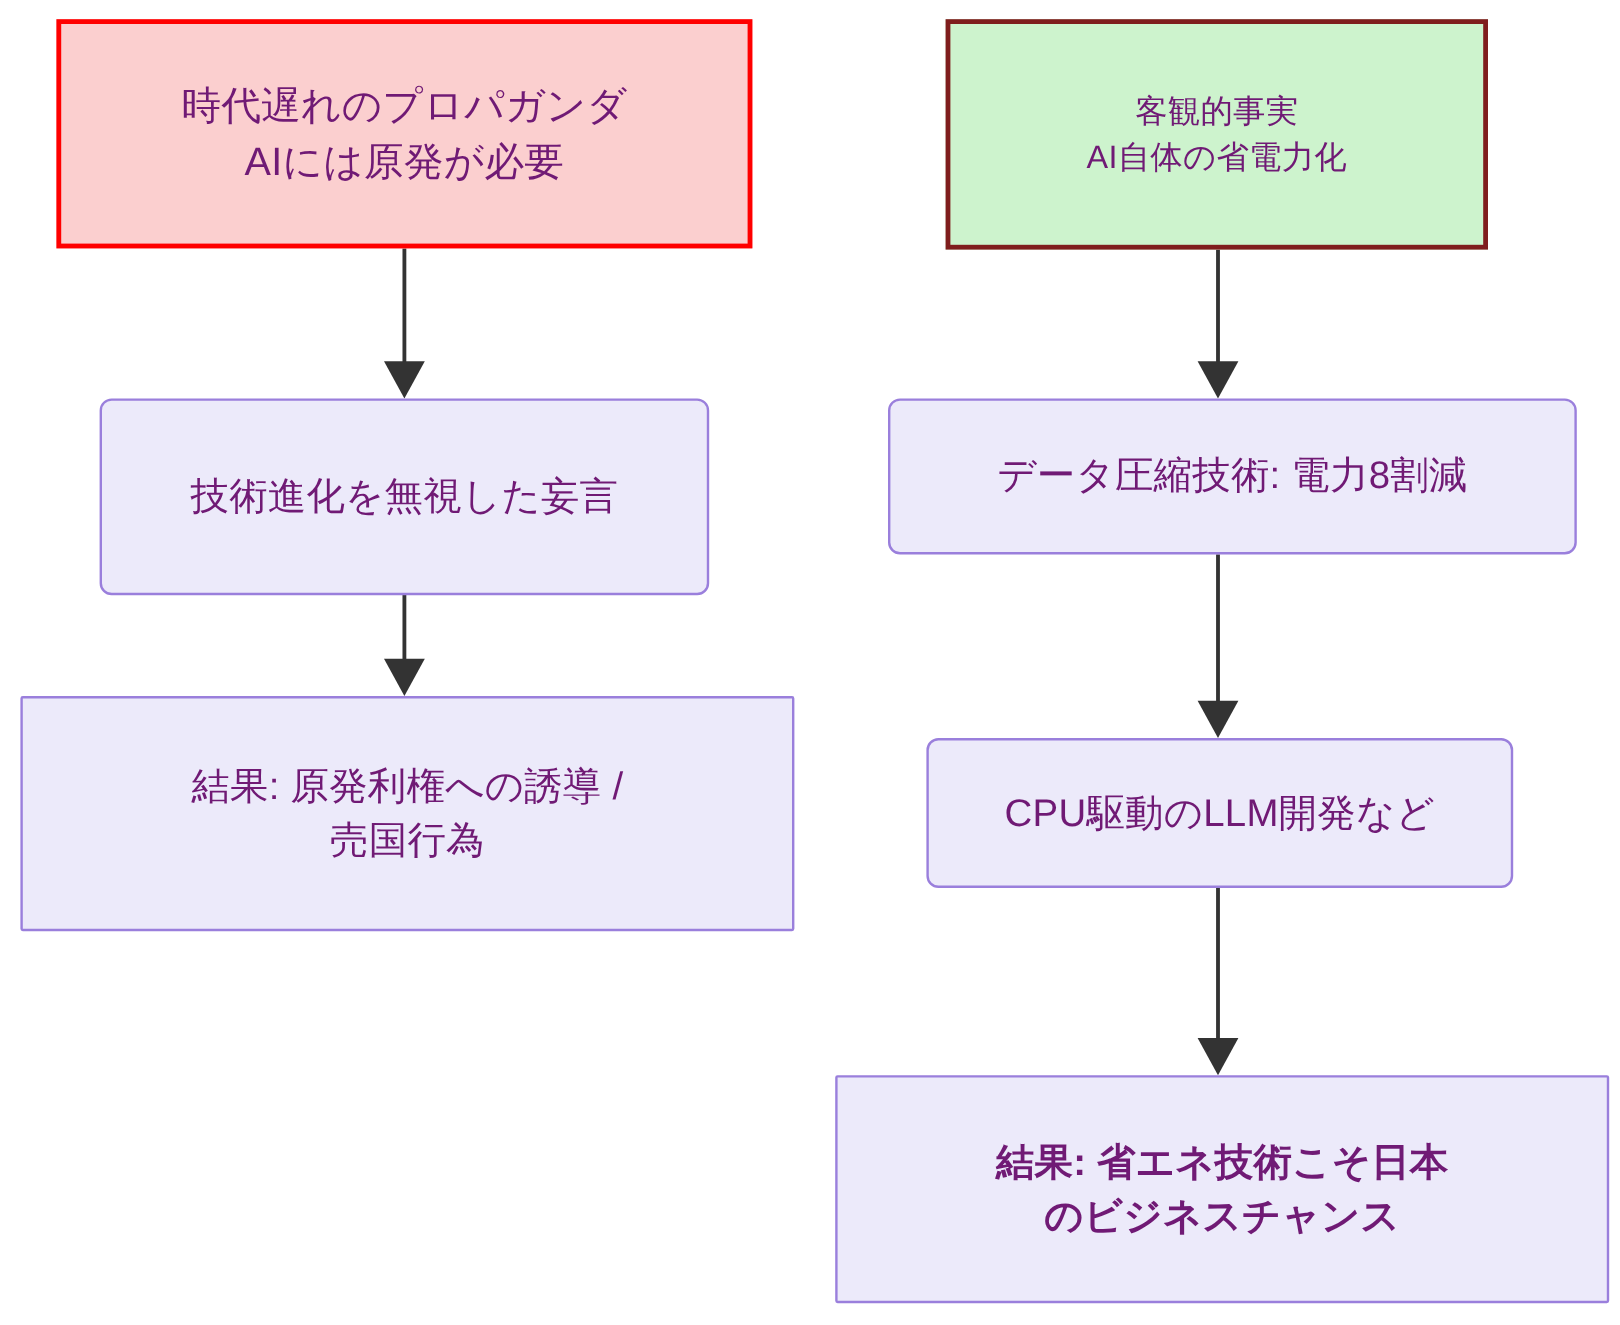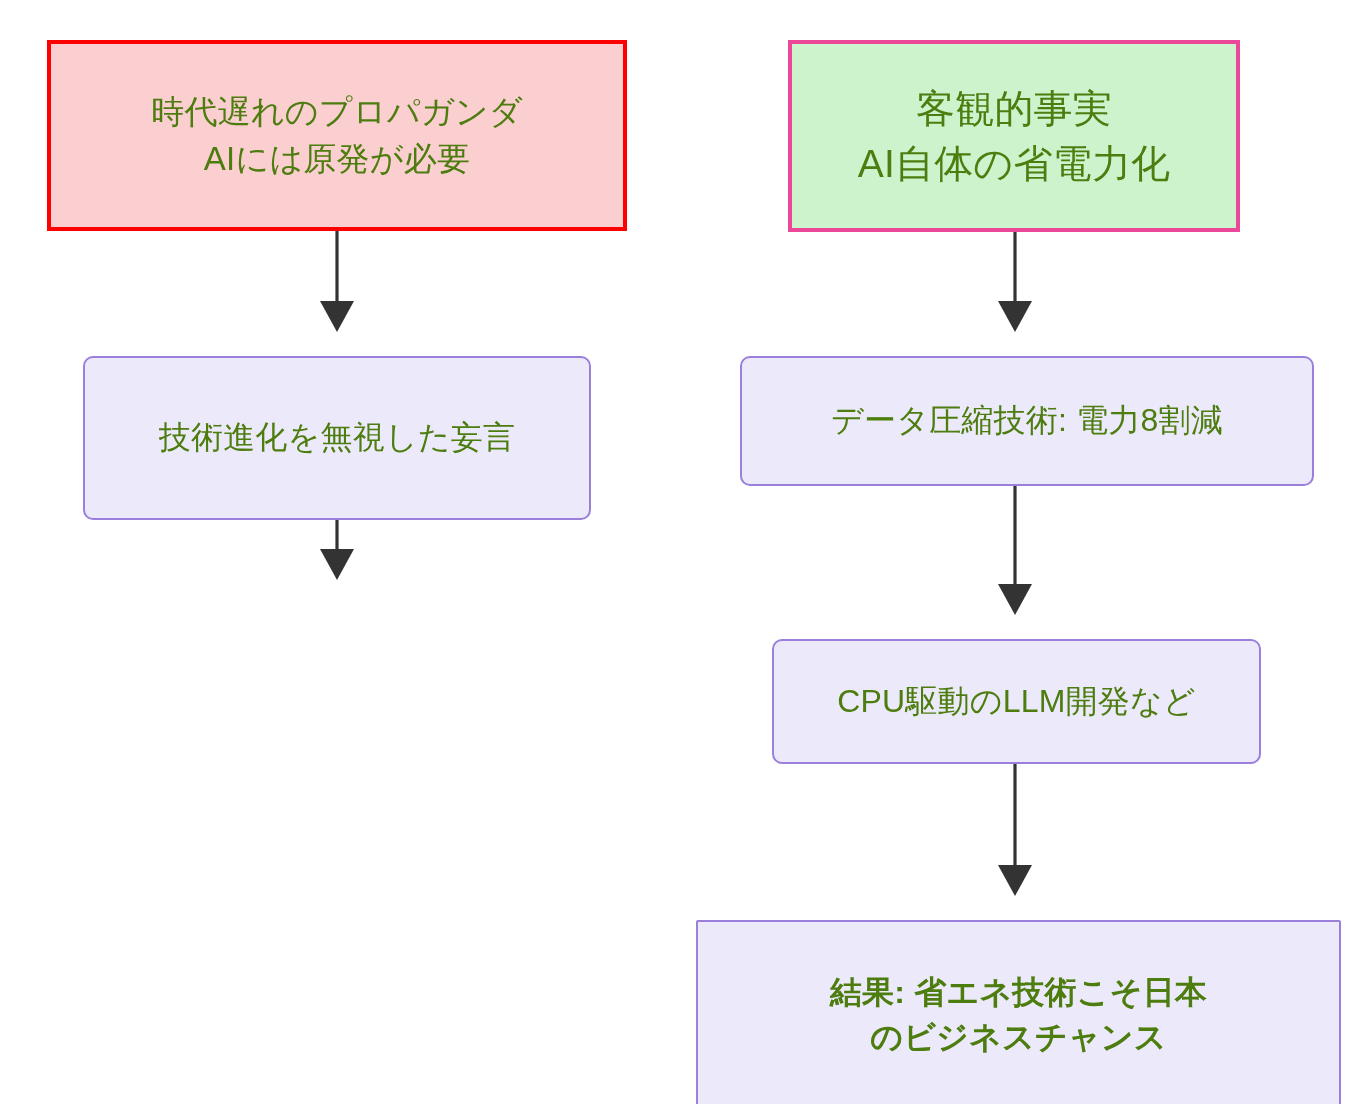--- a/index.html
+++ b/index.html
@@ -17,44 +17,43 @@
     background: #ffffff;
     overflow: hidden;
   }
   .node {
     position: absolute;
     box-sizing: border-box;
     display: flex;
     align-items: center;
     justify-content: center;
     text-align: center;
-    color: #4d7c0f;
+    color: #701a75;
     line-height: 1.42;
     white-space: pre-line;
     letter-spacing: 0.2px;
-    margin-top: 24px;
   }
   .node-text {
     display: block;
     width: 100%;
     white-space: pre-line;
   }
 
   
   .node.claim {
     background: #fbcfcf;
     border: 4px solid #ff0000;
     border-radius: 0px;
     font-size: 33px;
   }
   .node.fact {
     background: #cdf3cd;
-    border: 4px solid #ec4899;
+    border: 4px solid #7f1d1d;
     border-radius: 0px;
-    font-size: 39px;
+    font-size: 27px;
   }
   .node.step {
     background: #eceafa;
     border: 2px solid #9a7fdc;
     border-radius: 10px;
     font-size: 32px;
   }
   .node.result {
     background: #eceafa;
     border: 2px solid #9a7fdc;
@@ -126,20 +125,24 @@
 
   <div class="node claim" id="node-claim">
     <span class="node-text">時代遅れのプロパガンダ
 AIには原発が必要</span>
   </div>
 
   <div class="node step" id="node-delusion">
     <span class="node-text">技術進化を無視した妄言</span>
   </div>
 
+  <div class="node result" id="node-left-result">
+    <span class="node-text">結果: 原発利権への誘導 /
+売国行為</span>
+  </div>
 
   <div class="node fact" id="node-fact">
     <span class="node-text">客観的事実
 AI自体の省電力化</span>
   </div>
 
   <div class="node step" id="node-compress">
     <span class="node-text">データ圧縮技術: 電力8割減</span>
   </div>
 

